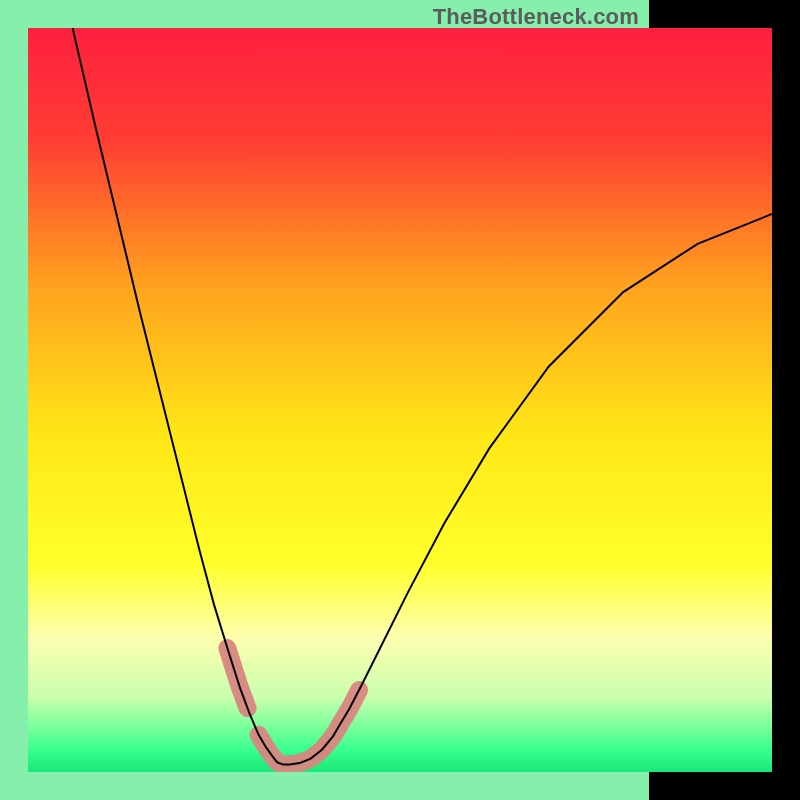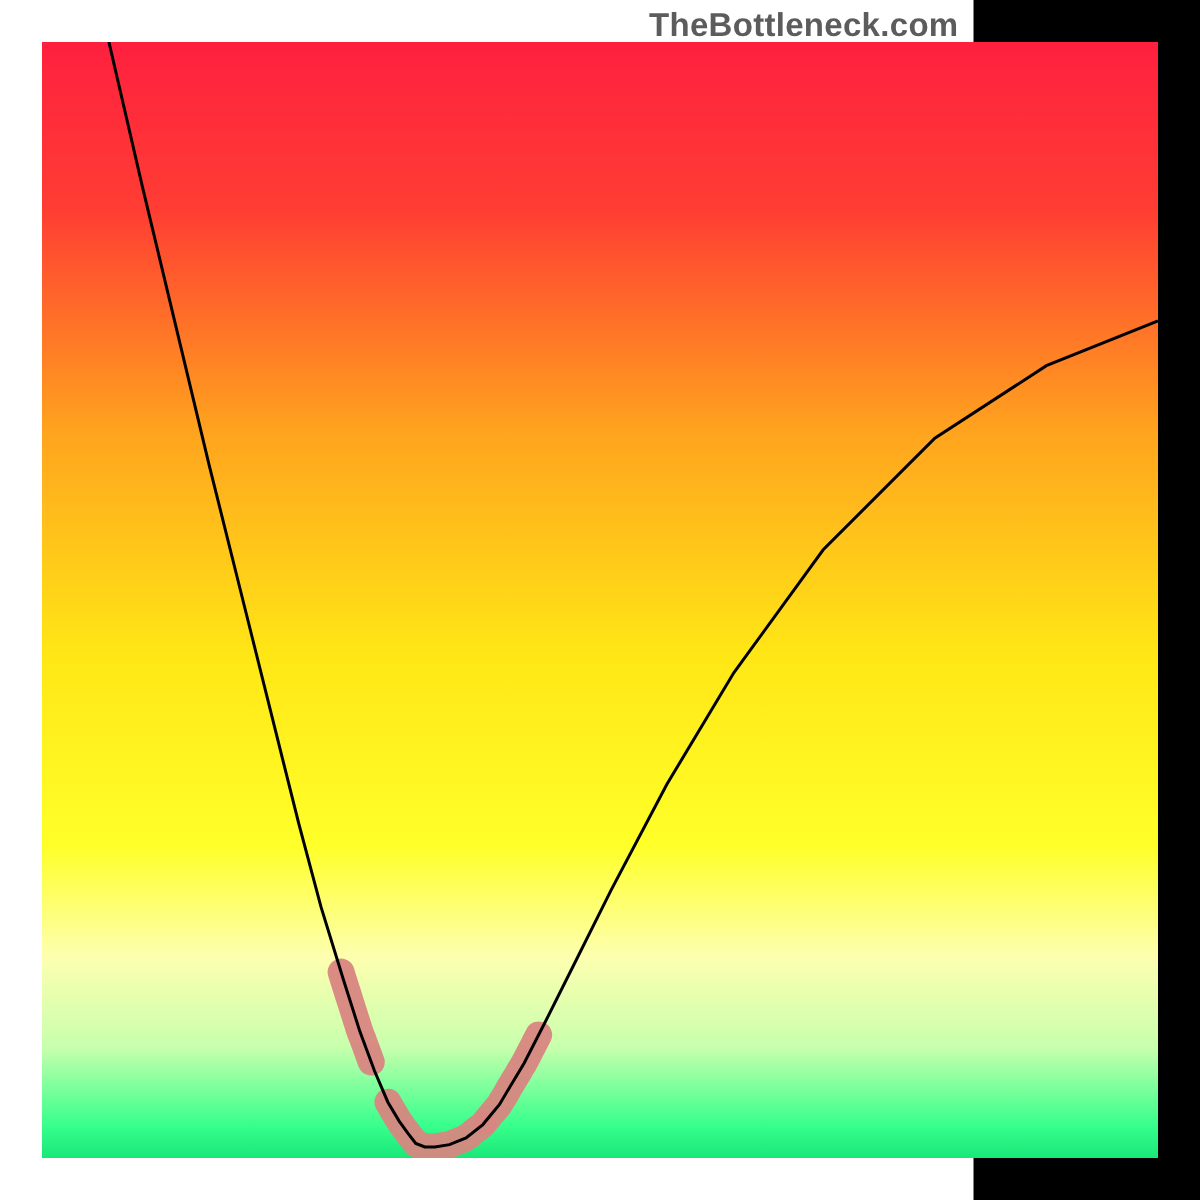--- a/index.html
+++ b/index.html
@@ -7,21 +7,21 @@
     padding: 0;
     width: 800px;
     height: 800px;
     background: #000;
     overflow: hidden;
   }
   .stage {
     position: relative;
     width: 649px;
     height: 800px;
-    background: #ffffff;
+    background: #86efac;
   }
   .plot-area {
     position: absolute;
     left: 28px;
     top: 28px;
     width: 744px;
     height: 744px;
     overflow: hidden;
   }
   .gradient {

